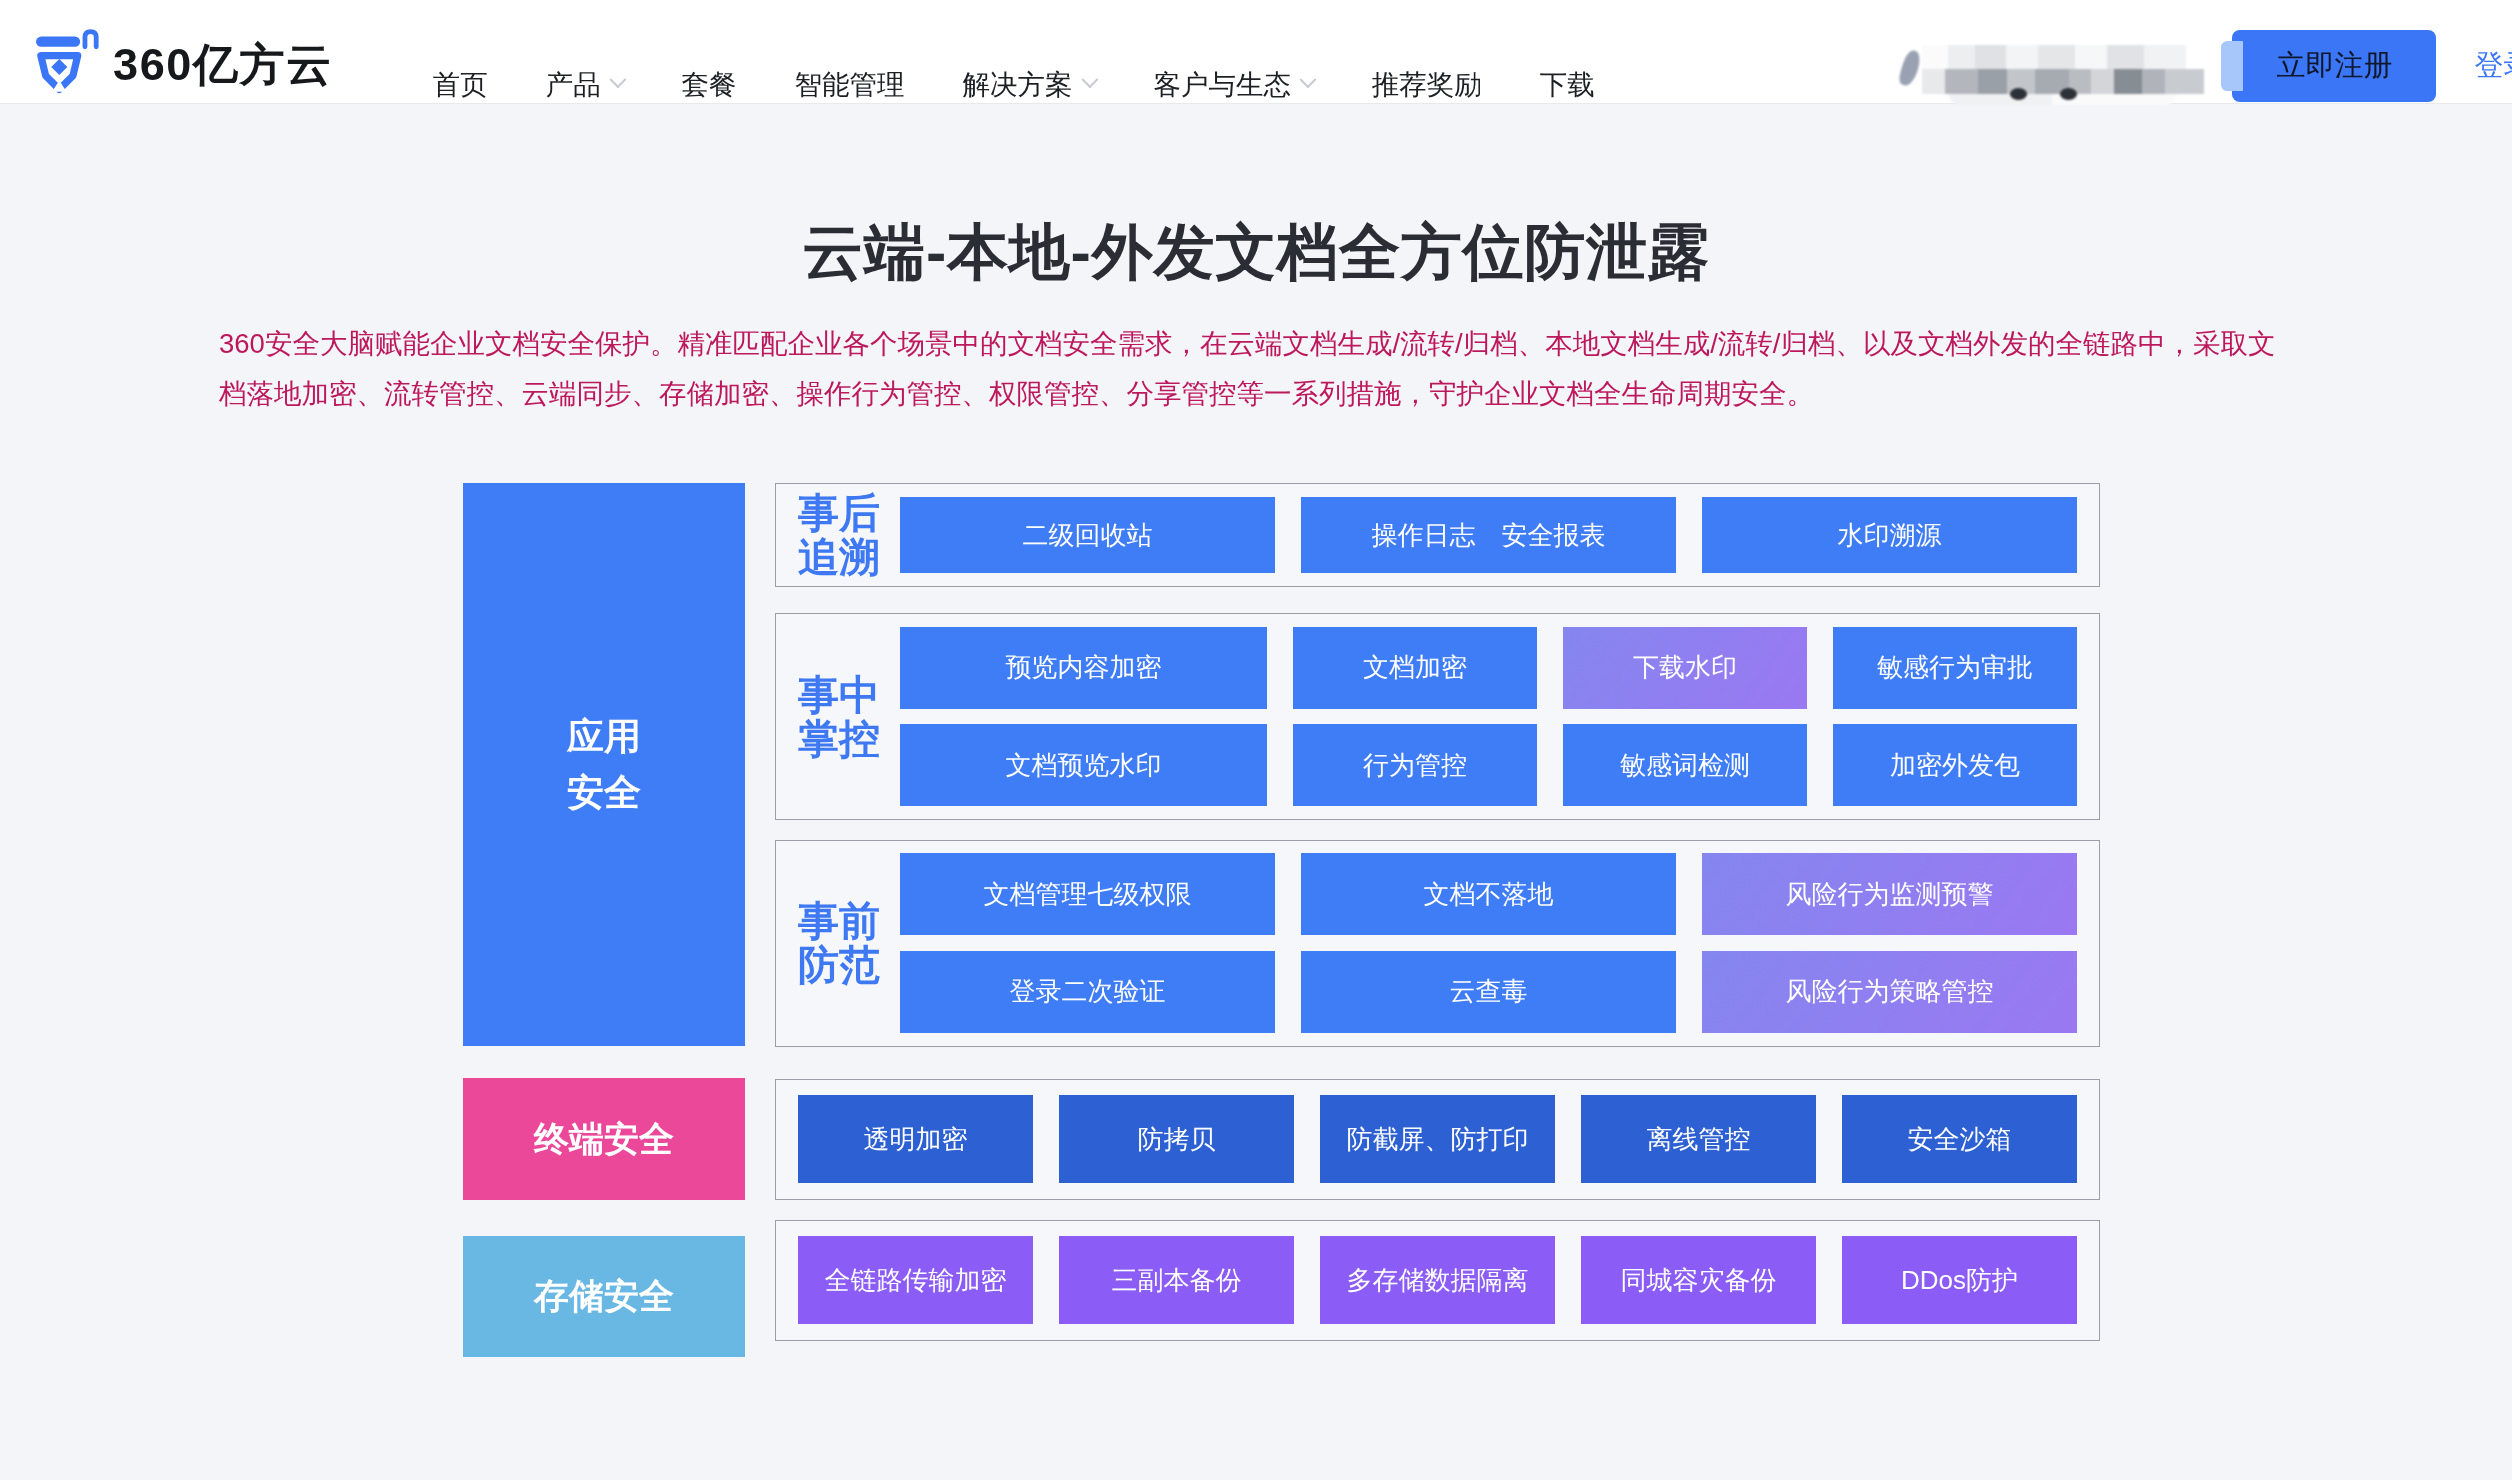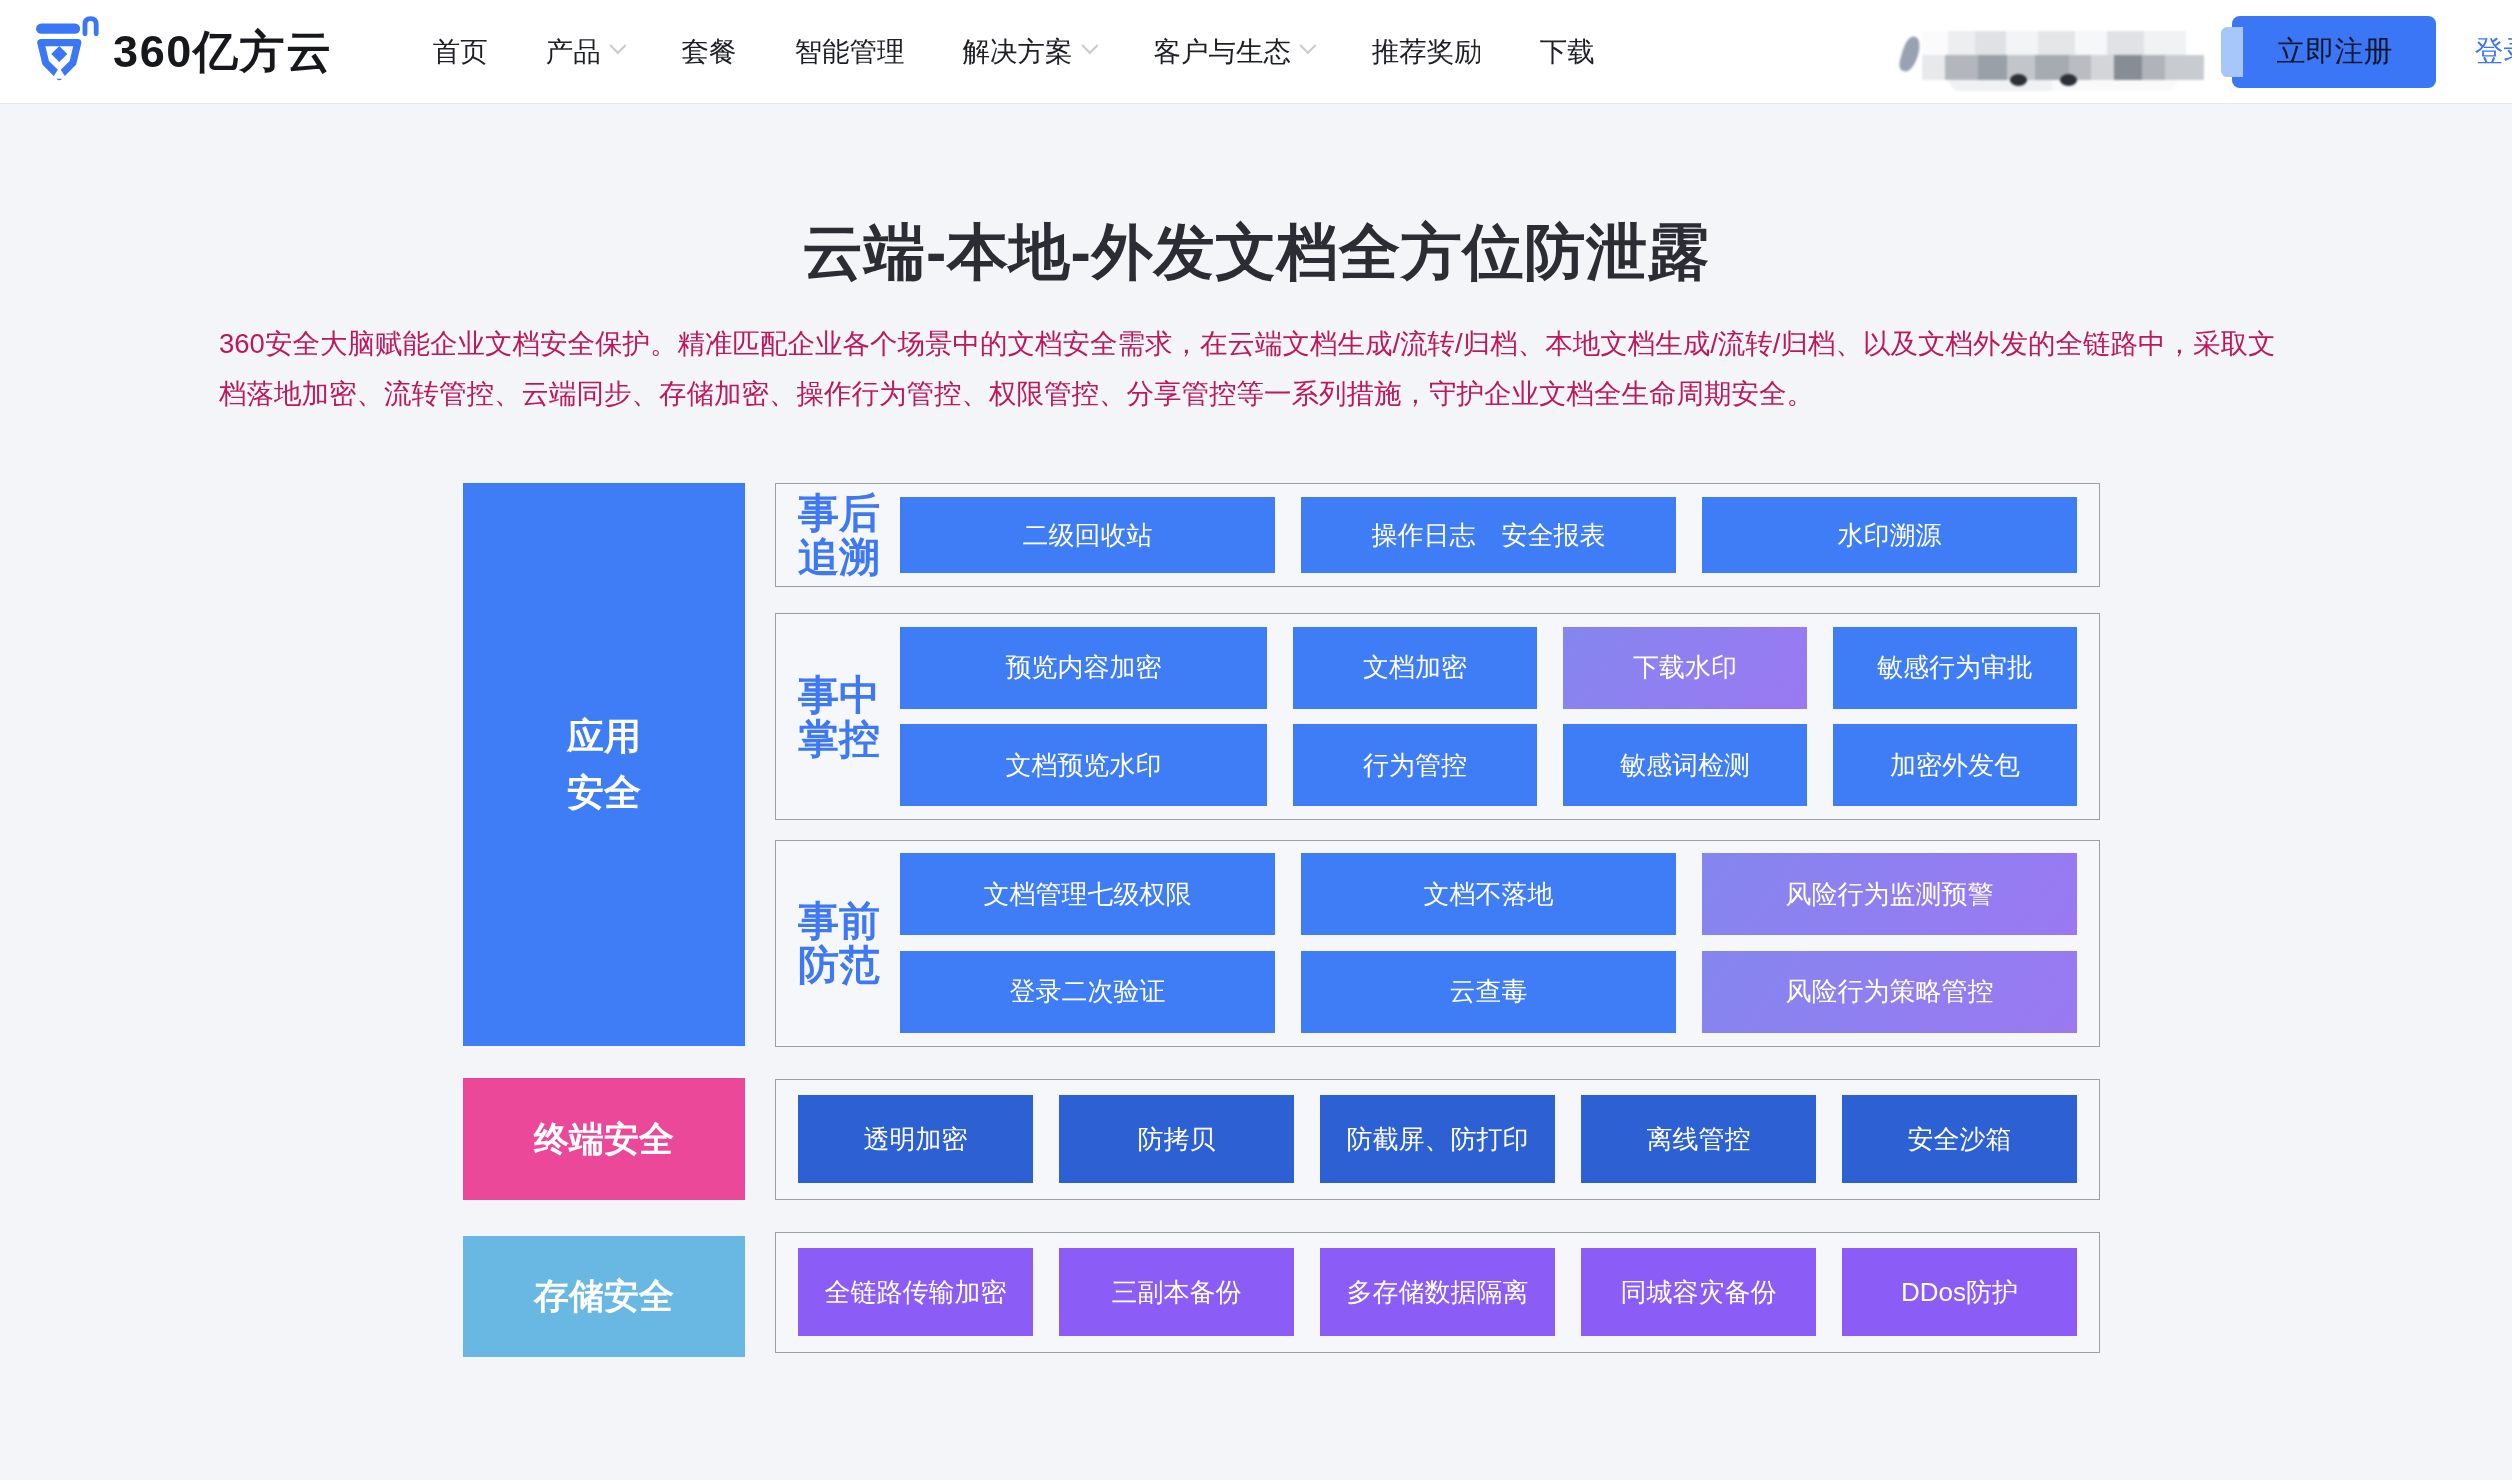--- a/index.html
+++ b/index.html
@@ -1,21 +1,21 @@
 <!DOCTYPE html>
 <html style="font-size:12.6px"><head>
 <meta charset="utf-8">
 <style>
   * { margin:0; padding:0; box-sizing:border-box; }
   html,body { width:2512px; height:1481px; background:#f3f5f9; overflow:hidden;
               font-family:"Liberation Sans","DejaVu Sans",sans-serif; }
 
   
   .nav { width:2512px; height:104px; background:#ffffff; border-bottom:1.6px solid #e7e9ed;
-         display:flex; align-items:center; padding-left:23.5px; position:relative; }
+         display:flex; align-items:flex-end; padding-left:23.5px; position:relative; }
   .brand { display:flex; align-items:center; cursor:pointer; }
   .brand svg { width:77px; height:77px; }
   .brand-text { font-size:45px; font-weight:900; color:#17181b; letter-spacing:1.6px; margin-left:12.6px; }
   .menu { display:flex; align-items:center; margin-left:100px; gap:58px; }
   .menu-item { display:flex; align-items:center; font-size:27.5px; color:#1d1f24; cursor:pointer; white-space:nowrap; }
   .chev { width:11.8px; height:11.8px; border-right:2.4px solid #c7cad0; border-bottom:2.4px solid #c7cad0;
           transform:rotate(45deg) translate(-1.6px,-1.6px); margin-left:11px; margin-top:-6.3px; }
   .nav-right { margin-left:auto; display:flex; align-items:center; }
 
   
@@ -52,21 +52,21 @@
   .cat-app { height:563px; margin-bottom:32px; background:#3f7df7; font-size:37px; line-height:56px; }
   .cat-app .wrap2 { width:2em; word-break:break-all; }
   .cat-terminal { height:122px; margin-bottom:36px; background:#ec4899; font-size:35px; }
   .cat-storage { height:121px; background:#69b7e3; font-size:35px; }
 
   .right-col { flex:1; display:flex; flex-direction:column; }
   .group { border:1.6px solid #9b9ea6; background:#f6f7fa; display:flex; align-items:center; padding:12.6px 22px; }
   .g1 { height:104px; margin-bottom:26px; }
   .g2 { height:207px; margin-bottom:19.6px; }
   .g3 { height:207px; margin-bottom:32px; }
-  .g4 { height:121px; margin-bottom:32px; padding:15.7px 22px; }
+  .g4 { height:121px; margin-bottom:20px; padding:15.7px 22px; }
   .g5 { height:121px; padding:15.7px 22px; }
   .glabel { width:102px; flex:0 0 102px; font-size:41px; font-weight:700; color:#3e79f3; line-height:44px; }
   .glabel .wrap2 { width:2em; word-break:break-all; }
   .rows { flex:1; height:100%; display:flex; flex-direction:column; gap:15.7px; }
   .row { flex:1; display:flex; gap:26px; }
   .box { flex:1 1 0; background:#3f7df7; color:#ffffff; font-size:26px;
          display:flex; align-items:center; justify-content:center; text-align:center; white-space:pre; }
   .box.wide { flex:0 0 367px; }
   .box.purple { background:linear-gradient(125deg,#8586ef 0%,#9a78f2 100%); }
   .box.dark { background:#2d60d2; }

